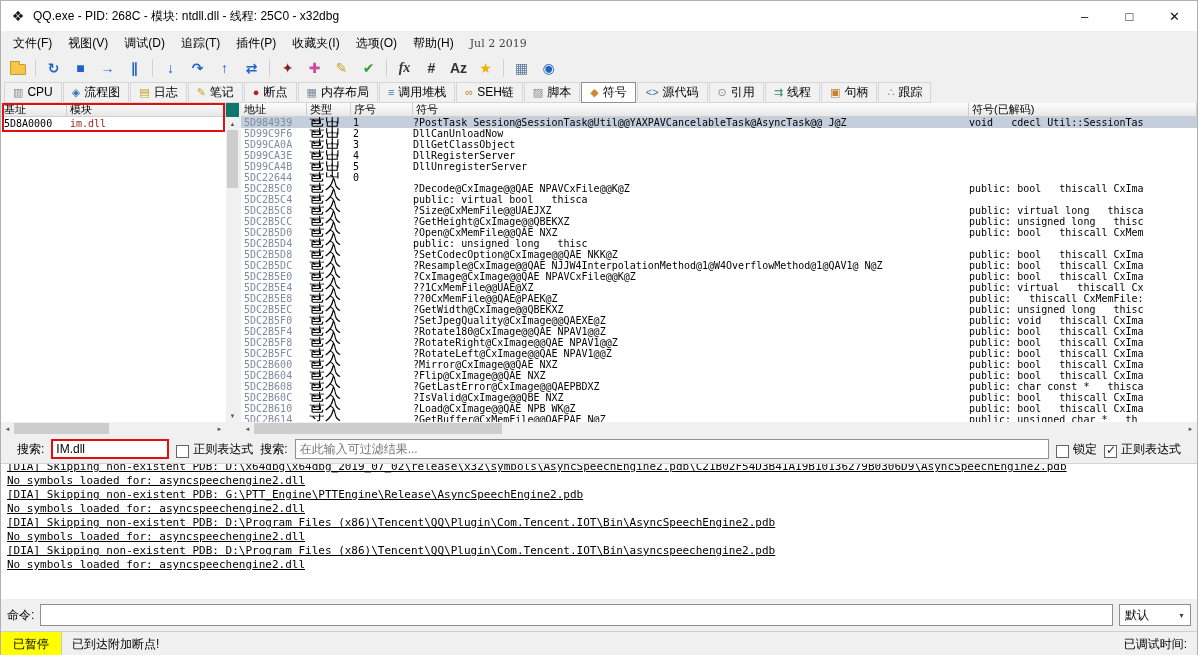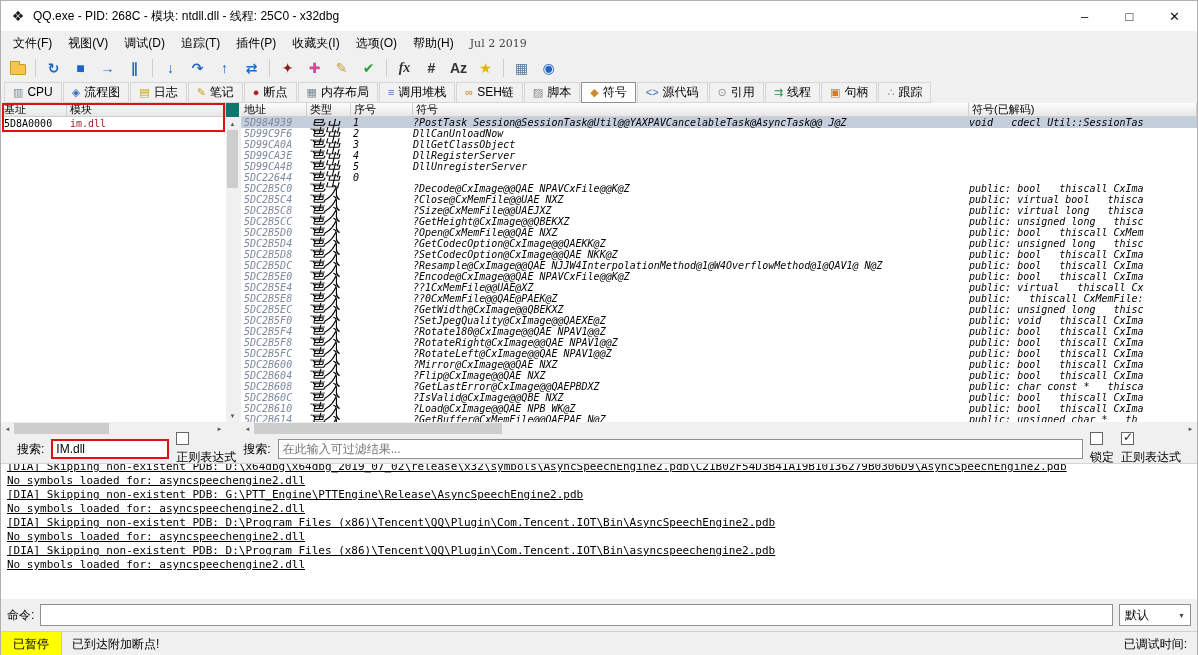--- a/index.html
+++ b/index.html
@@ -57,38 +57,38 @@
   .sb-thumb-v { position:absolute; top:0; left:1px; right:1px; height:58px; background:#cdcdcd; }
   .sb-track-h { flex:1; position:relative; }
   .sb-thumb-h { position:absolute; left:0; top:1px; bottom:1px; width:95px; background:#cdcdcd; }
   .sb-corner { position:absolute; right:0; bottom:0; width:13px; height:13px; background:#f0f0f0; }
 
   .splitter { width:2px; background:#f0f0f0; }
 
   .symbol-panel { flex:1; position:relative; background:#ffffff; }
   #sym-header { display:flex; height:14px; position:absolute; top:0; left:0; right:0; background:#eee; }
   #sym-body { position:absolute; top:14px; left:0; right:0; bottom:13px; background:#fff; overflow:hidden; }
-  .s-row { height:11px; display:flex; align-items:flex-start; font-family:"DejaVu Sans Mono",monospace; font-size:10px; white-space:pre;font-style:italic; }
+  .s-row { height:11px; display:flex; align-items:flex-end; font-family:"DejaVu Sans Mono",monospace; font-size:10px; white-space:pre; }
   .s-row.selected { background:#c5cedd; }
   .c-addr { width:66px; padding-left:3px; color:#7e8aa0; overflow:hidden; flex:none; }
   .c-type { width:44px; padding-left:2px; color:#000; font-family:"Liberation Sans","DejaVu Sans",sans-serif; font-size:16px; flex:none; }
   .c-ord { width:62px; padding-left:2px; color:#000; flex:none; }
   .c-sym { width:556px; color:#000; overflow:hidden; flex:none; }
   .c-dec { flex:1; color:#000; overflow:hidden; }
   .sym-hscroll { position:absolute; left:0; right:0; bottom:0; height:13px; background:#f0f0f0; display:flex; }
   .sym-thumb { position:absolute; left:0; top:1px; bottom:1px; width:248px; background:#cdcdcd; }
 
   
   .searchrow { height:28px; display:flex; align-items:center; padding:0 16px; gap:7px; background:#f0f0f0; font-size:12px; }
   .searchrow label { white-space:nowrap; }
   .search-input { width:118px; height:20px; border:2px solid #e01010; padding:0 3px; font-size:12px; font-family:"Liberation Sans","DejaVu Sans",sans-serif; outline:none; }
   .filter-input { flex:1; height:20px; border:1px solid #8f8f8f; padding:0 4px; font-size:12px; outline:none; }
   .checkbox { width:13px; height:13px; border:1px solid #666; background:#fff; position:relative; flex:none; }
   .checkbox.checked::after { content:"✓"; position:absolute; top:-3px; left:1px; font-size:12px; color:#1a1a1a; }
-  .cb-group { display:flex; align-items:flex-start; gap:4px;flex-direction:column; }
+  .cb-group { display:flex; align-items:flex-end; gap:4px; }
 
   
   .log { height:136px; background:#fff; border-top:1px solid #d5d5d5; overflow:hidden; padding:3px 6px 0 6px; }
   .log-line { height:14px; line-height:14px; font-family:"DejaVu Sans Mono",monospace; font-size:11px; color:#000; white-space:pre; overflow:hidden;text-decoration:underline; }
   .log-line.clipped { margin-top:-7px; }
 
   
   .cmdrow { height:32px; display:flex; align-items:center; padding:0 6px; gap:6px; background:#f0f0f0; font-size:12px; }
   .cmd-input { flex:1; height:22px; border:1px solid #8f8f8f; padding:0 4px; font-size:12px; outline:none; }
   .cmd-combo { width:72px; height:22px; border:1px solid #8f8f8f; background:#fff; display:flex; align-items:center; justify-content:space-between; padding:0 5px; }
@@ -300,28 +300,28 @@
           <div class="hcell" style="flex: 1 1 0%;">符号(已解码)</div>
         </div>
       <div id="sym-body">
           <div class="s-row selected"><span class="c-addr">5D984939</span><span class="c-type">导出</span><span class="c-ord">1</span><span class="c-sym">?PostTask_Session@SessionTask@Util@@YAXPAVCancelableTask@AsyncTask@@_J@Z</span><span class="c-dec">void __cdecl Util::SessionTas</span></div>
           <div class="s-row"><span class="c-addr">5D99C9F6</span><span class="c-type">导出</span><span class="c-ord">2</span><span class="c-sym">DllCanUnloadNow</span><span class="c-dec"></span></div>
           <div class="s-row"><span class="c-addr">5D99CA0A</span><span class="c-type">导出</span><span class="c-ord">3</span><span class="c-sym">DllGetClassObject</span><span class="c-dec"></span></div>
           <div class="s-row"><span class="c-addr">5D99CA3E</span><span class="c-type">导出</span><span class="c-ord">4</span><span class="c-sym">DllRegisterServer</span><span class="c-dec"></span></div>
           <div class="s-row"><span class="c-addr">5D99CA4B</span><span class="c-type">导出</span><span class="c-ord">5</span><span class="c-sym">DllUnregisterServer</span><span class="c-dec"></span></div>
           <div class="s-row"><span class="c-addr">5DC22644</span><span class="c-type">导出</span><span class="c-ord">0</span><span class="c-dec"></span></div>
           <div class="s-row"><span class="c-addr">5DC2B5C0</span><span class="c-type">导入</span><span class="c-ord"></span><span class="c-sym">?Decode@CxImage@@QAE_NPAVCxFile@@K@Z</span><span class="c-dec">public: bool __thiscall CxIma</span></div>
-          <div class="s-row"><span class="c-addr">5DC2B5C4</span><span class="c-type">导入</span><span class="c-ord"></span><span class="c-sym">?Close@CxMemFile@@UAE_NXZ</span><span class="c-dec">public: virtual bool __thisca</span></div>
+          <div class="s-row"><span class="c-addr">5DC2B5C4</span><span class="c-type">导入</span><span class="c-ord"></span><span class="c-dec">public: virtual bool __thisca</span></div>
           <div class="s-row"><span class="c-addr">5DC2B5C8</span><span class="c-type">导入</span><span class="c-ord"></span><span class="c-sym">?Size@CxMemFile@@UAEJXZ</span><span class="c-dec">public: virtual long __thisca</span></div>
           <div class="s-row"><span class="c-addr">5DC2B5CC</span><span class="c-type">导入</span><span class="c-ord"></span><span class="c-sym">?GetHeight@CxImage@@QBEKXZ</span><span class="c-dec">public: unsigned long __thisc</span></div>
           <div class="s-row"><span class="c-addr">5DC2B5D0</span><span class="c-type">导入</span><span class="c-ord"></span><span class="c-sym">?Open@CxMemFile@@QAE_NXZ</span><span class="c-dec">public: bool __thiscall CxMem</span></div>
-          <div class="s-row"><span class="c-addr">5DC2B5D4</span><span class="c-type">导入</span><span class="c-ord"></span><span class="c-sym">?GetCodecOption@CxImage@@QAEKK@Z</span><span class="c-dec">public: unsigned long __thisc</span></div>
+          <div class="s-row"><span class="c-addr">5DC2B5D4</span><span class="c-type">导入</span><span class="c-ord"></span><span class="c-dec">public: unsigned long __thisc</span></div>
           <div class="s-row"><span class="c-addr">5DC2B5D8</span><span class="c-type">导入</span><span class="c-ord"></span><span class="c-sym">?SetCodecOption@CxImage@@QAE_NKK@Z</span><span class="c-dec">public: bool __thiscall CxIma</span></div>
           <div class="s-row"><span class="c-addr">5DC2B5DC</span><span class="c-type">导入</span><span class="c-ord"></span><span class="c-sym">?Resample@CxImage@@QAE_NJJW4InterpolationMethod@1@W4OverflowMethod@1@QAV1@_N@Z</span><span class="c-dec">public: bool __thiscall CxIma</span></div>
-          <div class="s-row"><span class="c-addr">5DC2B5E0</span><span class="c-type">导入</span><span class="c-ord"></span><span class="c-sym">?Encode@CxImage@@QAE_NPAVCxFile@@K@Z</span><span class="c-dec">public: bool __thiscall CxIma</span></div>
+          <div class="s-row"><span class="c-addr">5DC2B5E0</span><span class="c-type">导入</span><span class="c-ord"></span><span class="c-sym">?CxImage@CxImage@@QAE_NPAVCxFile@@K@Z</span><span class="c-dec">public: bool __thiscall CxIma</span></div>
           <div class="s-row"><span class="c-addr">5DC2B5E4</span><span class="c-type">导入</span><span class="c-ord"></span><span class="c-sym">??1CxMemFile@@UAE@XZ</span><span class="c-dec">public: virtual __thiscall Cx</span></div>
           <div class="s-row"><span class="c-addr">5DC2B5E8</span><span class="c-type">导入</span><span class="c-ord"></span><span class="c-sym">??0CxMemFile@@QAE@PAEK@Z</span><span class="c-dec">public: __thiscall CxMemFile:</span></div>
           <div class="s-row"><span class="c-addr">5DC2B5EC</span><span class="c-type">导入</span><span class="c-ord"></span><span class="c-sym">?GetWidth@CxImage@@QBEKXZ</span><span class="c-dec">public: unsigned long __thisc</span></div>
           <div class="s-row"><span class="c-addr">5DC2B5F0</span><span class="c-type">导入</span><span class="c-ord"></span><span class="c-sym">?SetJpegQuality@CxImage@@QAEXE@Z</span><span class="c-dec">public: void __thiscall CxIma</span></div>
           <div class="s-row"><span class="c-addr">5DC2B5F4</span><span class="c-type">导入</span><span class="c-ord"></span><span class="c-sym">?Rotate180@CxImage@@QAE_NPAV1@@Z</span><span class="c-dec">public: bool __thiscall CxIma</span></div>
           <div class="s-row"><span class="c-addr">5DC2B5F8</span><span class="c-type">导入</span><span class="c-ord"></span><span class="c-sym">?RotateRight@CxImage@@QAE_NPAV1@@Z</span><span class="c-dec">public: bool __thiscall CxIma</span></div>
           <div class="s-row"><span class="c-addr">5DC2B5FC</span><span class="c-type">导入</span><span class="c-ord"></span><span class="c-sym">?RotateLeft@CxImage@@QAE_NPAV1@@Z</span><span class="c-dec">public: bool __thiscall CxIma</span></div>
           <div class="s-row"><span class="c-addr">5DC2B600</span><span class="c-type">导入</span><span class="c-ord"></span><span class="c-sym">?Mirror@CxImage@@QAE_NXZ</span><span class="c-dec">public: bool __thiscall CxIma</span></div>
           <div class="s-row"><span class="c-addr">5DC2B604</span><span class="c-type">导入</span><span class="c-ord"></span><span class="c-sym">?Flip@CxImage@@QAE_NXZ</span><span class="c-dec">public: bool __thiscall CxIma</span></div>
           <div class="s-row"><span class="c-addr">5DC2B608</span><span class="c-type">导入</span><span class="c-ord"></span><span class="c-sym">?GetLastError@CxImage@@QAEPBDXZ</span><span class="c-dec">public: char const * __thisca</span></div>

